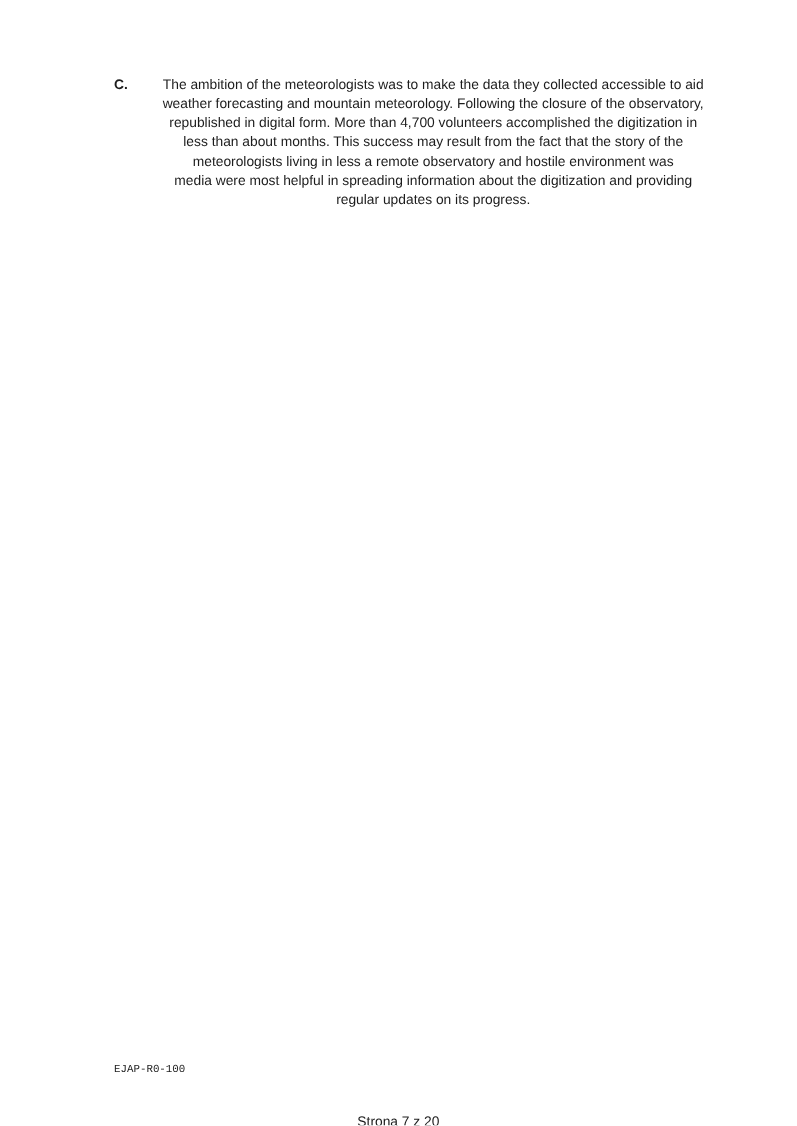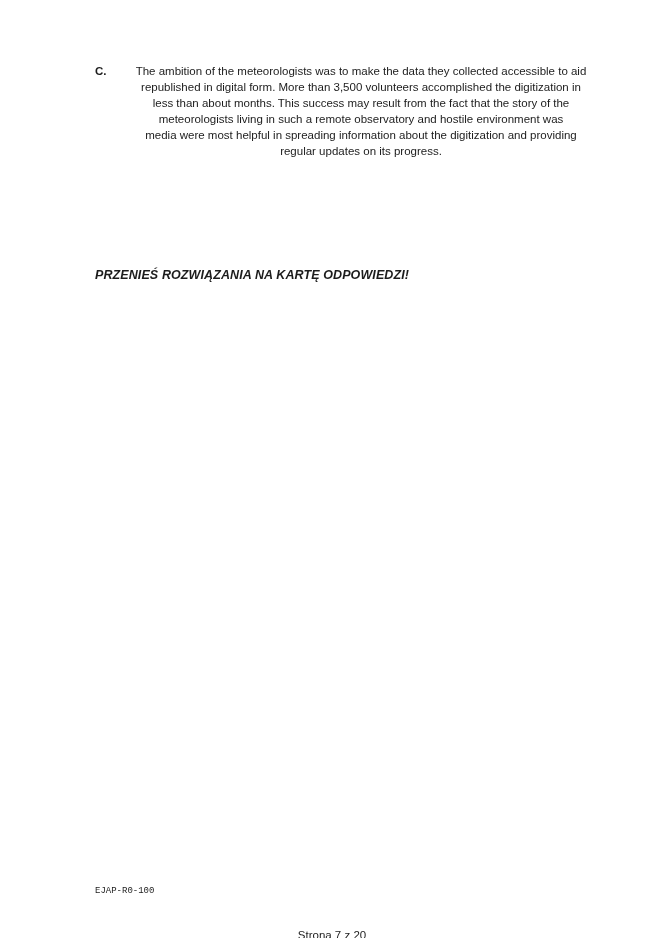--- a/index.html
+++ b/index.html
@@ -74,28 +74,28 @@
 </style>
 </head>
 <body>
 
 <div class="page">
 
   <div class="passage">
     <span class="passage-label">C.</span>
     <div class="passage-lines">
       <span class="passage-line">The ambition of the meteorologists was to make the data they collected accessible to aid</span>
-      <span class="passage-line">republished in digital form. More than 3,500 volunteers accomplished the digitization in</span>
+      <span class="passage-line">weather forecasting and mountain meteorology. Following the closure of the observatory,</span>
+      <span class="passage-line">republished in digital form. More than 4,700 volunteers accomplished the digitization in</span>
       <span class="passage-line">less than about months. This success may result from the fact that the story of the</span>
-      <span class="passage-line">meteorologists living in such a remote observatory and hostile environment was</span>
+      <span class="passage-line">meteorologists living in less a remote observatory and hostile environment was</span>
       <span class="passage-line">media were most helpful in spreading information about the digitization and providing</span>
       <span class="passage-line">regular updates on its progress.</span>
     </div>
   </div>
 
 
-  <div class="transfer-note">PRZENIEŚ ROZWIĄZANIA NA KARTĘ ODPOWIEDZI!</div>
 
   <div class="footer-code">EJAP-R0-100</div>
 
   <div class="footer-page">Strona 7 z 20</div>
 
 </div>
 
 </body></html>

